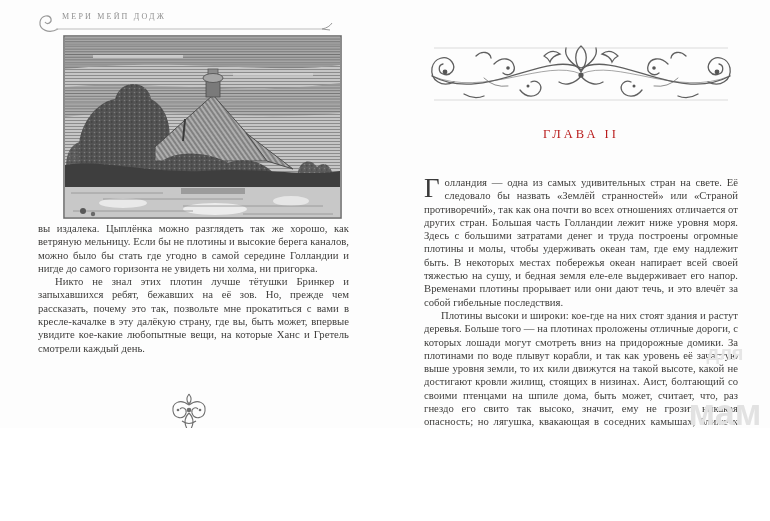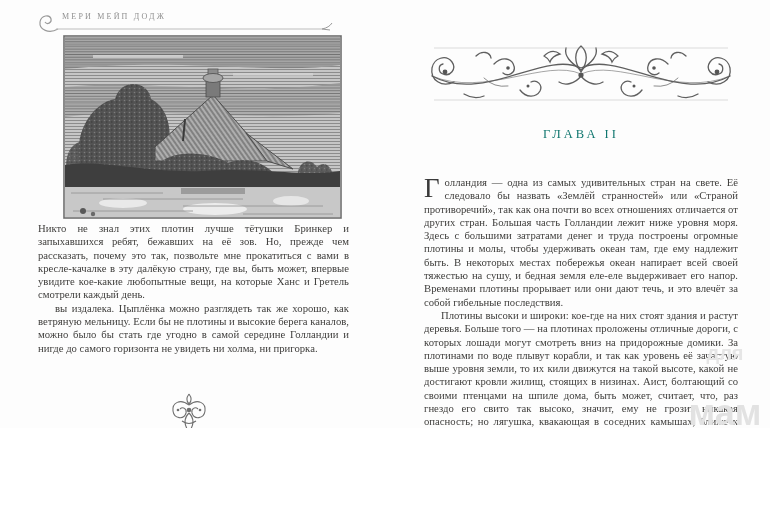--- a/index.html
+++ b/index.html
@@ -22,21 +22,21 @@
   .body-par{
     margin:0;font-size:10.7px;line-height:13.3px;text-align:justify;
     text-justify:inter-word;color:#3f3e3c;
   }
   .body-par + .body-par{text-indent:17px;}
   .fleuron{left:170px;top:391px;}
   
   .headpiece{left:424px;top:42px;}
   .chapter-label{
     left:424px;top:127px;width:314px;text-align:center;
-    font-size:12.5px;letter-spacing:3px;color:#0f766e;
+    font-size:12.5px;letter-spacing:3px;color:#b91c1c;
   }
   .chapter-title{
     left:424px;top:153px;width:314px;text-align:center;
     font-size:11.5px;font-weight:bold;letter-spacing:4px;color:#2f2f2f;
   }
   .right-text{left:424px;top:176px;width:314px;}
   .drop-cap{
     float:left;font-size:27px;line-height:22px;padding:1px 5px 0 0;
     color:#3a3a3a;font-family:"Liberation Serif",serif;
   }
@@ -128,22 +128,22 @@
         <line x1="180" y1="179" x2="270" y2="179"></line>
       </g>
       <circle cx="20" cy="176" r="3" fill="#585858"></circle>
       <circle cx="30" cy="179" r="2.2" fill="#6a6a6a"></circle>
 
       <rect x="1" y="1" width="277" height="182" fill="none" stroke="#6e6e6e" stroke-width="1.6"></rect>
     </svg>
   </div>
 
   <div class="abs left-text">
+    <p class="body-par">вы издалека. Цыплёнка можно разглядеть так же хорошо, как ветряную мельницу. Если бы не плотины и высокие берега каналов, можно было бы стать где угодно в самой середине Голландии и нигде до самого горизонта не увидеть ни холма, ни пригорка.</p>
     <p class="body-par">Никто не знал этих плотин лучше тётушки Бринкер и запыхавшихся ребят, бежавших на её зов. Но, прежде чем рассказать, почему это так, позвольте мне прокатиться с вами в кресле-качалке в эту далёкую страну, где вы, быть может, впервые увидите кое-какие любопытные вещи, на которые Ханс и Гретель смотрели каждый день.</p>
-    <p class="body-par">вы издалека. Цыплёнка можно разглядеть так же хорошо, как ветряную мельницу. Если бы не плотины и высокие берега каналов, можно было бы стать где угодно в самой середине Голландии и нигде до самого горизонта не увидеть ни холма, ни пригорка.</p>
   </div>
 
   <div class="abs fleuron">
     <svg width="38" height="46" viewBox="0 0 38 46">
       <g stroke="#6f6f6f" fill="none" stroke-width="1.1">
         <path d="M19,3 c-3,4 -3,7 0,10 c3,-3 3,-6 0,-10"></path>
         <path d="M19,14 c-9,-7 -17,-2 -16,6 c1,8 11,9 13,2 c1,-4 -3,-7 -6,-4"></path>
         <path d="M19,14 c9,-7 17,-2 16,6 c-1,8 -11,9 -13,2 c-1,-4 3,-7 6,-4"></path>
         <path d="M19,22 c-5,5 -5,12 0,19 c5,-7 5,-14 0,-19"></path>
         <path d="M12,30 q7,5 14,0"></path>

